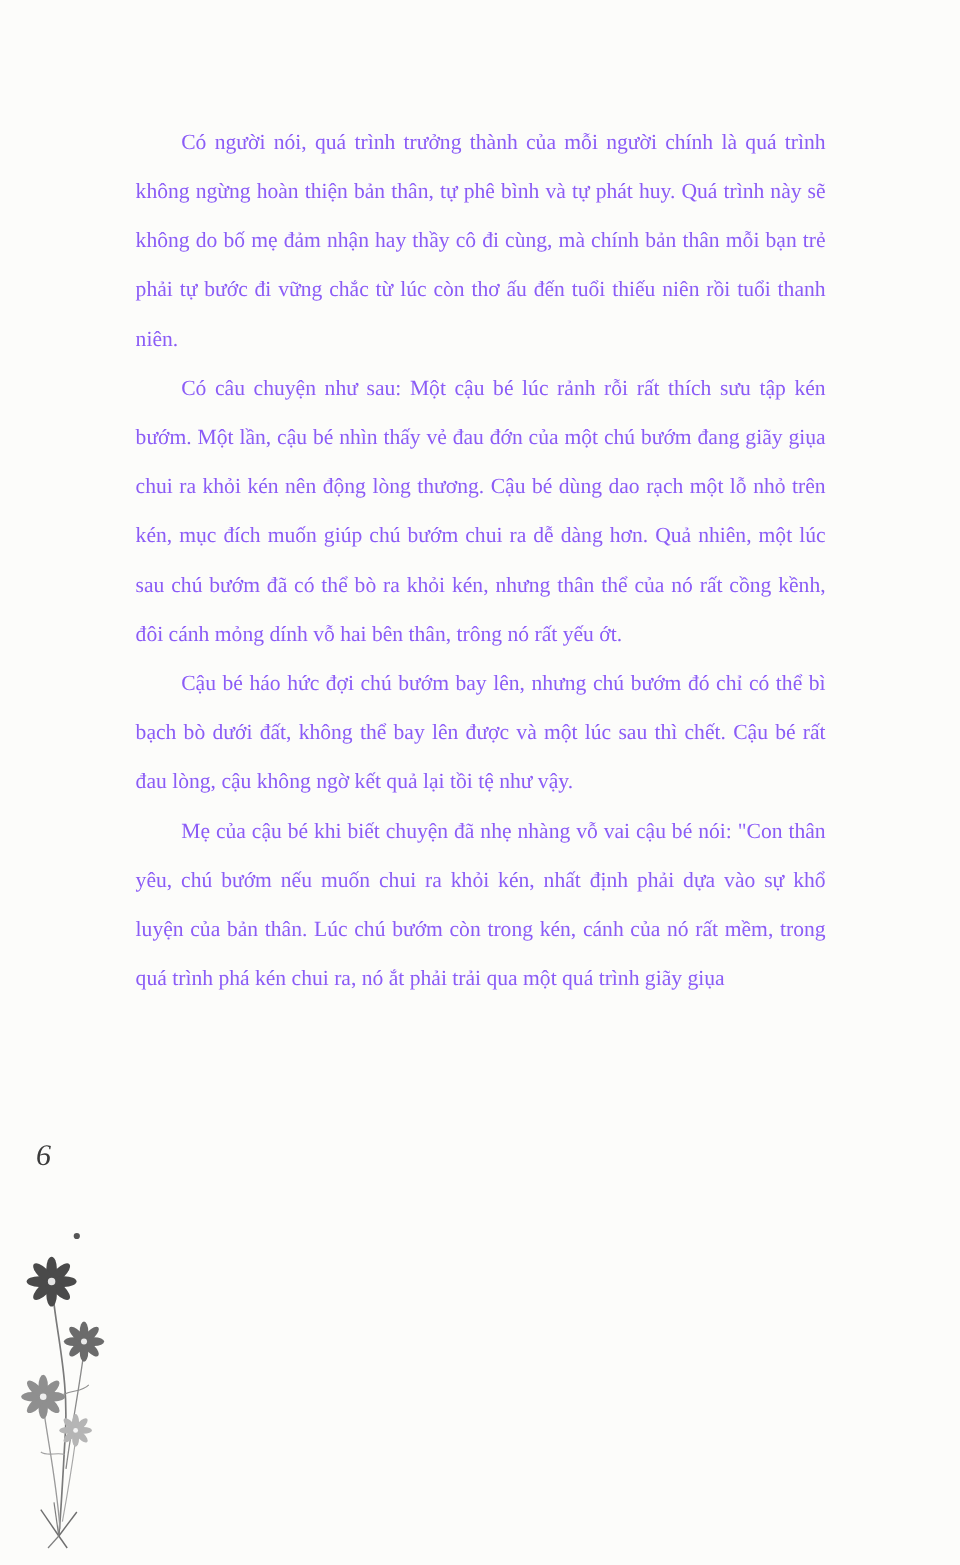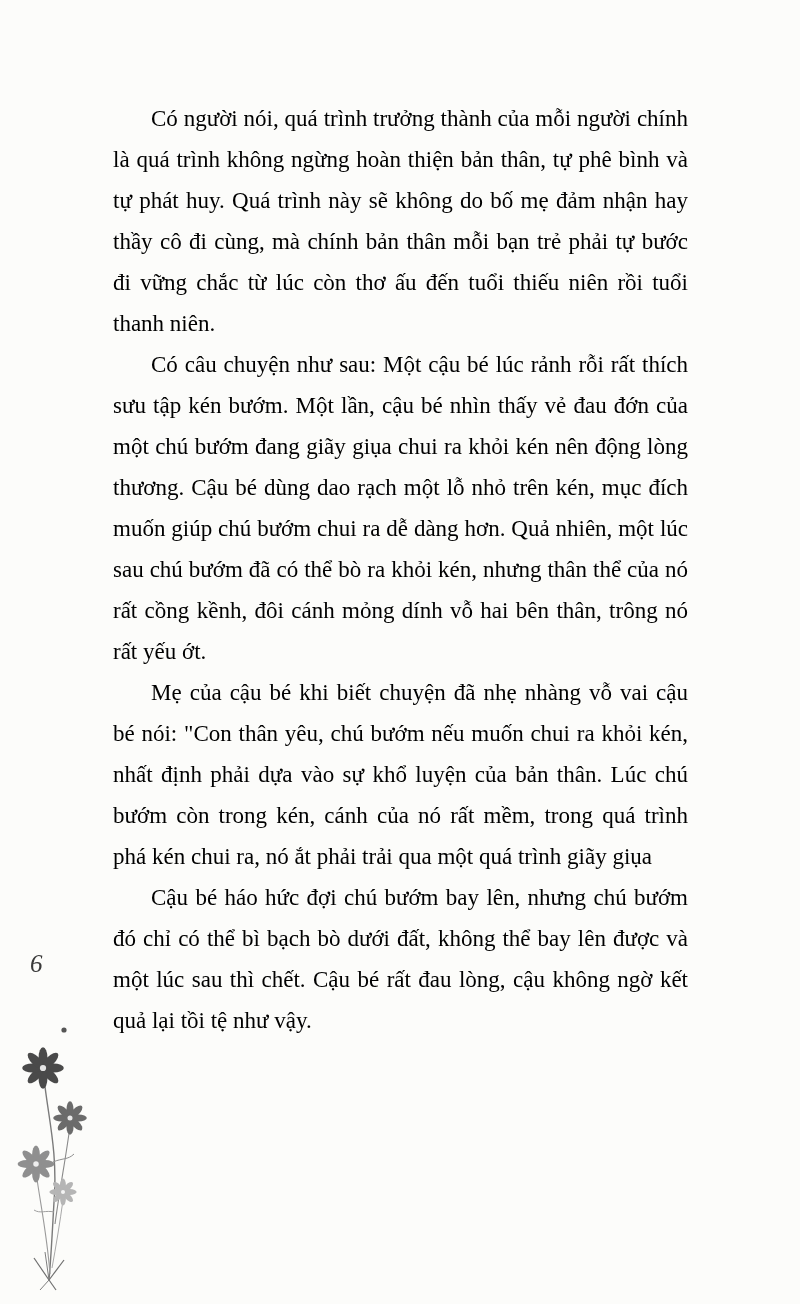--- a/index.html
+++ b/index.html
@@ -12,22 +12,22 @@
     position: relative;
     background: #fcfcfa;
     overflow: hidden;
     font-family: "Liberation Serif", "DejaVu Serif", serif;
   }
   .page-text {
     position: absolute;
     left: 113px;
     top: 98px;
     width: 575px;
-    color: #000000;
-    font-size: 23px;
+    color: #8b5cf6;
+    font-size: 18px;
     line-height: 41px;
     text-align: justify;
   }
   .page-text p {
     margin: 0;
     text-indent: 38px;
   }
   .page-number {
     position: absolute;
     left: 30px;
@@ -43,22 +43,22 @@
     width: 100px;
     height: 272px;
   }
 </style>
 </head>
 <body>
 
 <div class="page-text">
   <p>Có người nói, quá trình trưởng thành của mỗi người chính là quá trình không ngừng hoàn thiện bản thân, tự phê bình và tự phát huy. Quá trình này sẽ không do bố mẹ đảm nhận hay thầy cô đi cùng, mà chính bản thân mỗi bạn trẻ phải tự bước đi vững chắc từ lúc còn thơ ấu đến tuổi thiếu niên rồi tuổi thanh niên.</p>
   <p>Có câu chuyện như sau: Một cậu bé lúc rảnh rỗi rất thích sưu tập kén bướm. Một lần, cậu bé nhìn thấy vẻ đau đớn của một chú bướm đang giãy giụa chui ra khỏi kén nên động lòng thương. Cậu bé dùng dao rạch một lỗ nhỏ trên kén, mục đích muốn giúp chú bướm chui ra dễ dàng hơn. Quả nhiên, một lúc sau chú bướm đã có thể bò ra khỏi kén, nhưng thân thể của nó rất cồng kềnh, đôi cánh mỏng dính vỗ hai bên thân, trông nó rất yếu ớt.</p>
+  <p>Cậu bé háo hức đợi chú bướm bay lên, nhưng chú bướm đó chỉ có thể bì bạch bò dưới đất, không thể bay lên được và một lúc sau thì chết. Cậu bé rất đau lòng, cậu không ngờ kết quả lại tồi tệ như vậy.</p>
   <p>Mẹ của cậu bé khi biết chuyện đã nhẹ nhàng vỗ vai cậu bé nói: "Con thân yêu, chú bướm nếu muốn chui ra khỏi kén, nhất định phải dựa vào sự khổ luyện của bản thân. Lúc chú bướm còn trong kén, cánh của nó rất mềm, trong quá trình phá kén chui ra, nó ắt phải trải qua một quá trình giãy giụa</p>
-  <p>Cậu bé háo hức đợi chú bướm bay lên, nhưng chú bướm đó chỉ có thể bì bạch bò dưới đất, không thể bay lên được và một lúc sau thì chết. Cậu bé rất đau lòng, cậu không ngờ kết quả lại tồi tệ như vậy.</p>
 </div>
 
 <div class="page-number">6</div>
 
 <svg class="flower-decoration" viewBox="0 0 100 272" xmlns="http://www.w3.org/2000/svg" aria-hidden="true">
   <defs>
     <g id="bloom">
       <ellipse cx="0" cy="-8" rx="3.4" ry="8"></ellipse>
       <ellipse cx="0" cy="-8" rx="3.4" ry="8" transform="rotate(45)"></ellipse>
       <ellipse cx="0" cy="-8" rx="3.4" ry="8" transform="rotate(90)"></ellipse>

